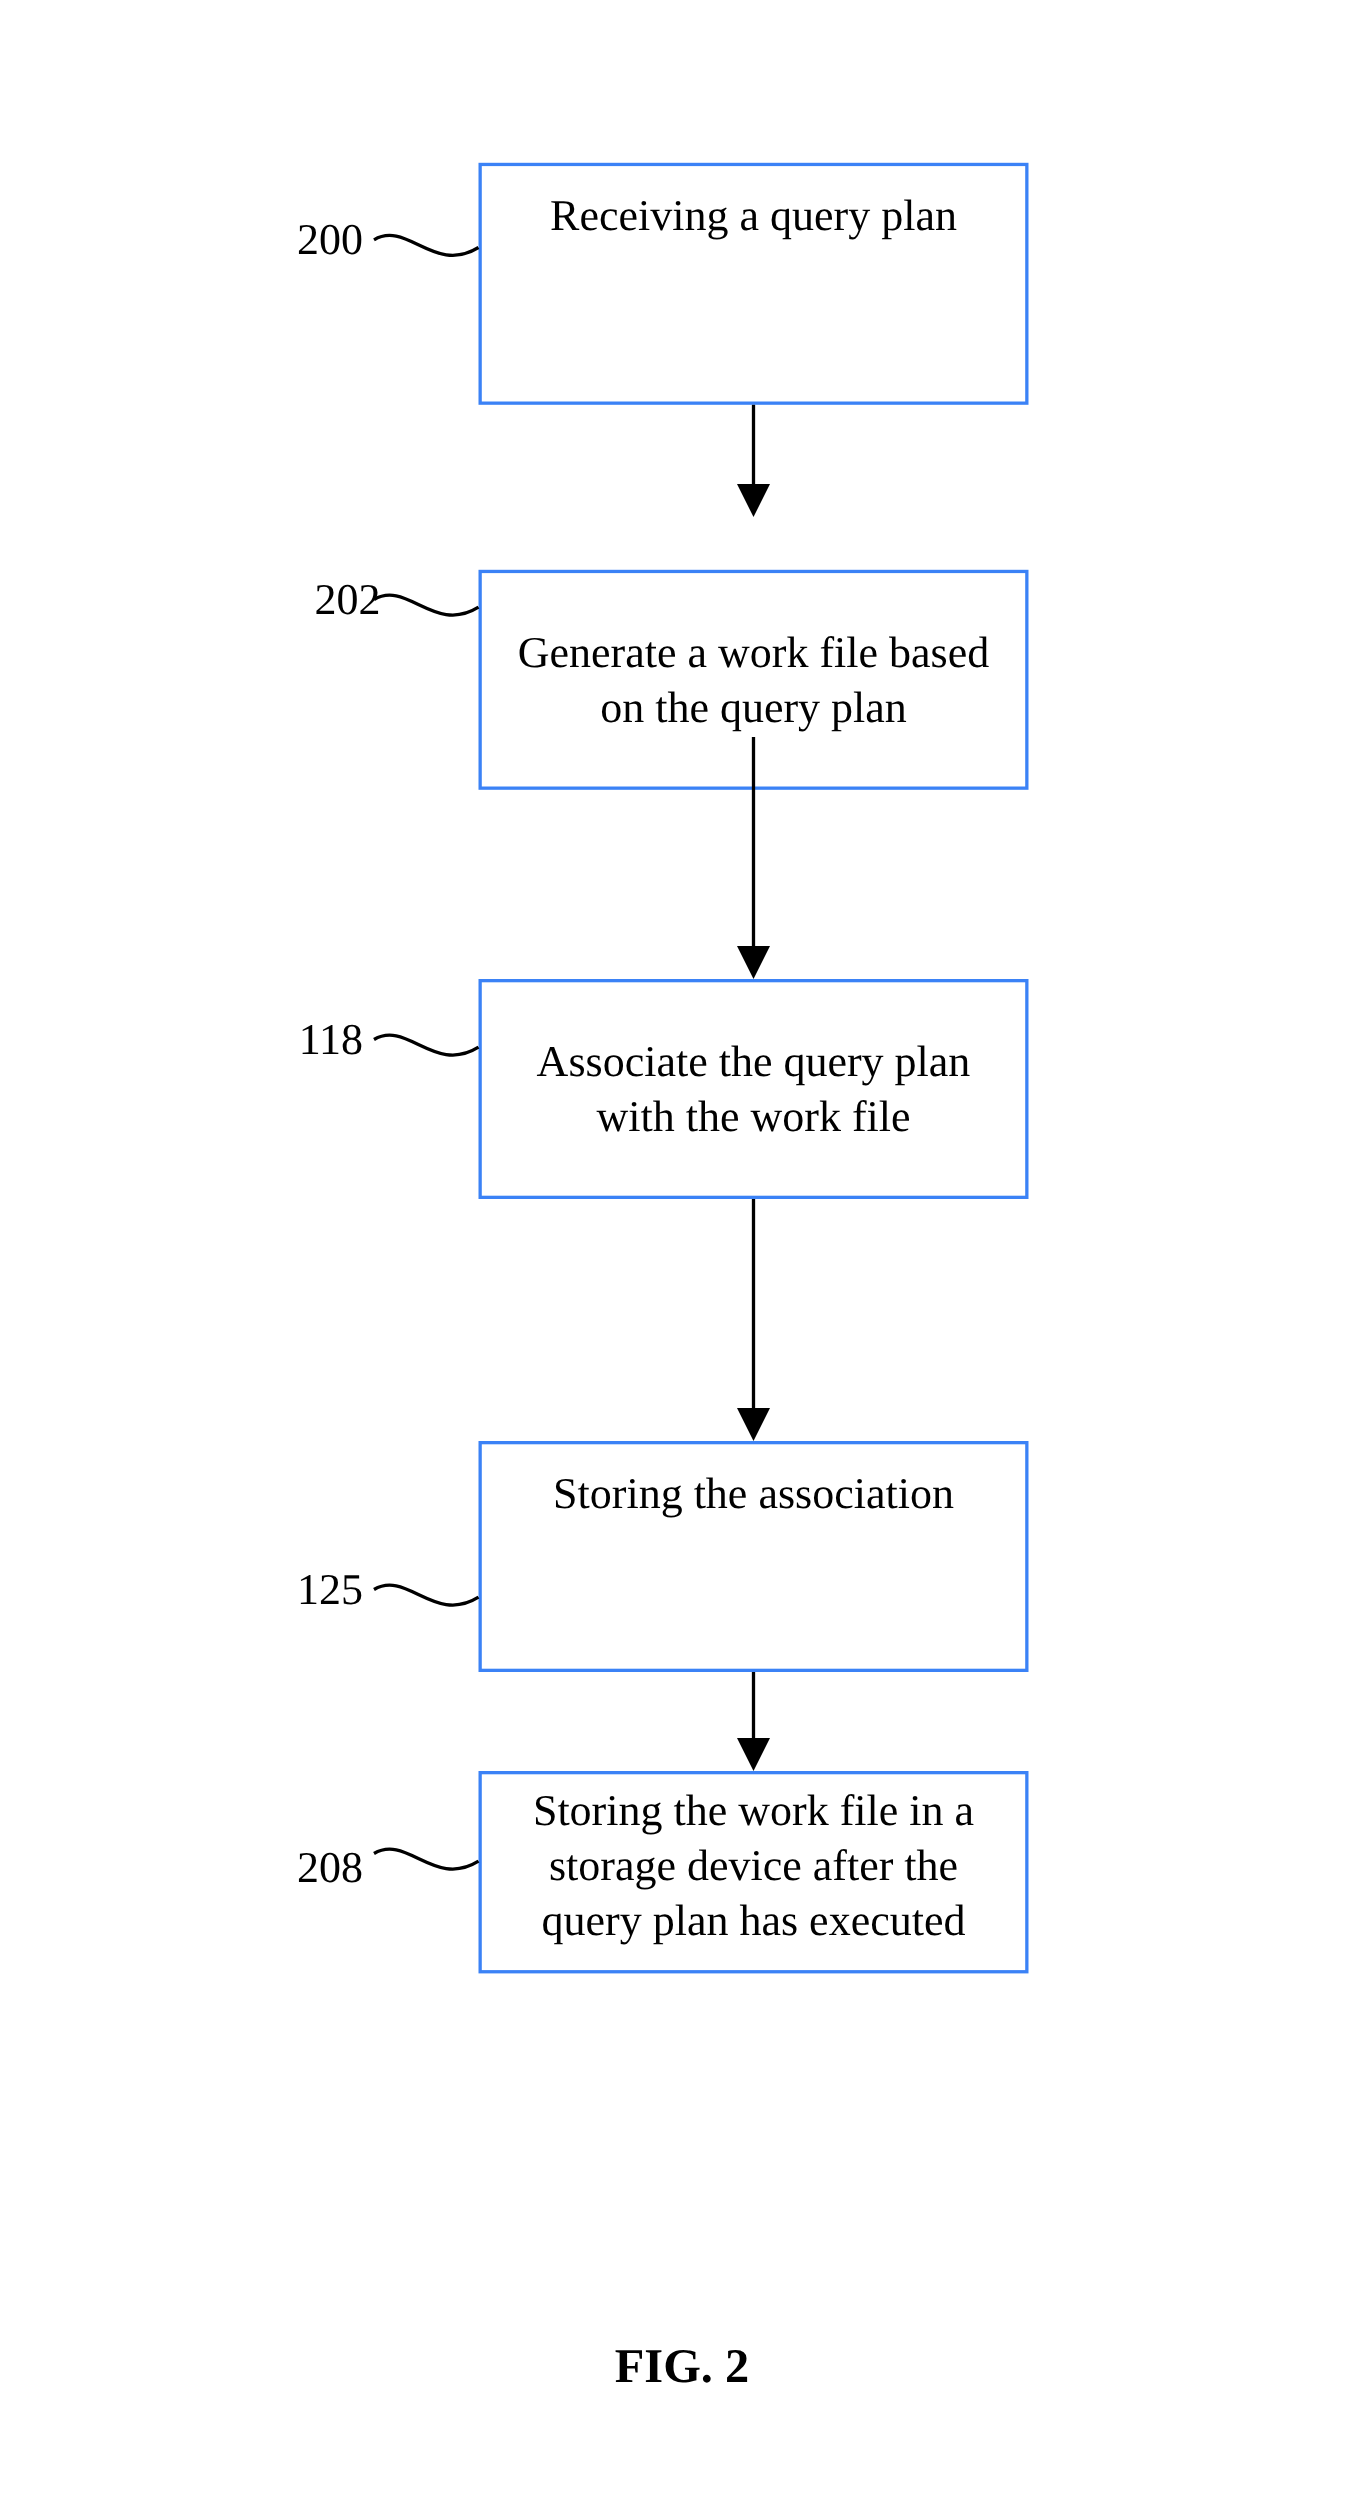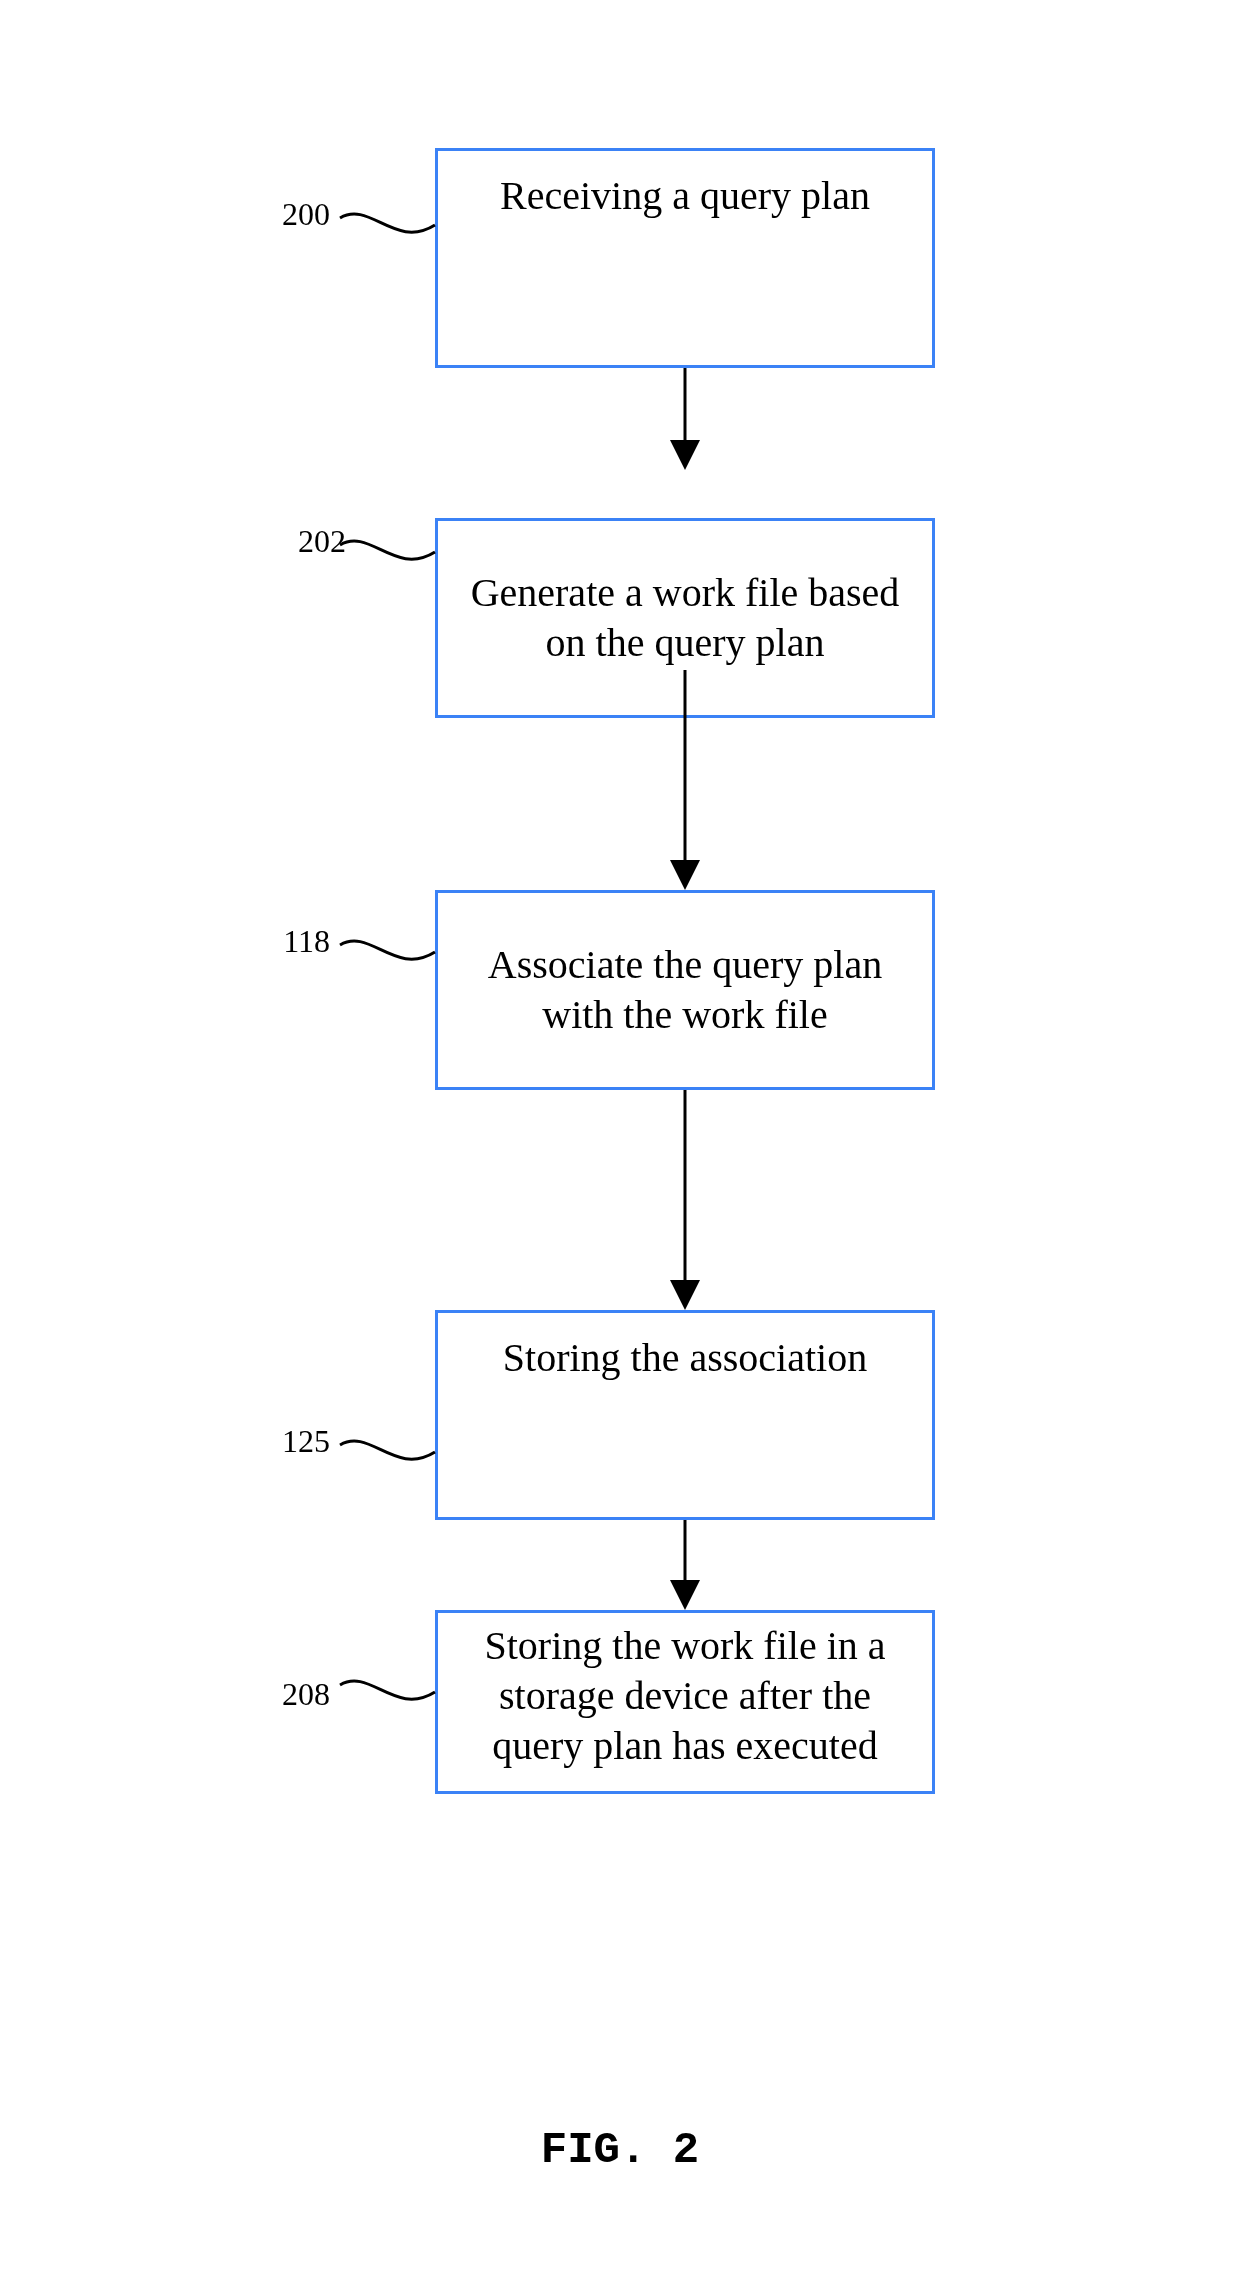--- a/index.html
+++ b/index.html
@@ -27,31 +27,30 @@
     font-size: 40px;
     line-height: 1.25;
     padding: 20px 30px;
     background: #fff;
   }
   .box-inner {
     width: 100%;
   }
   .ref {
     position: absolute;
-    font-size: 32px;
+    font-size: 40px;
     line-height: 1;
     text-align: right;
   }
   .fig-label {
     position: absolute;
     font-size: 44px;
     font-weight: bold;
     text-align: center;
     width: 100%;
-    font-family: Liberation Mono, monospace;
   }
   svg.overlay {
     position: absolute;
     left: 0;
     top: 0;
     width: 1240px;
     height: 2285px;
     pointer-events: none;
   }
 </style>

